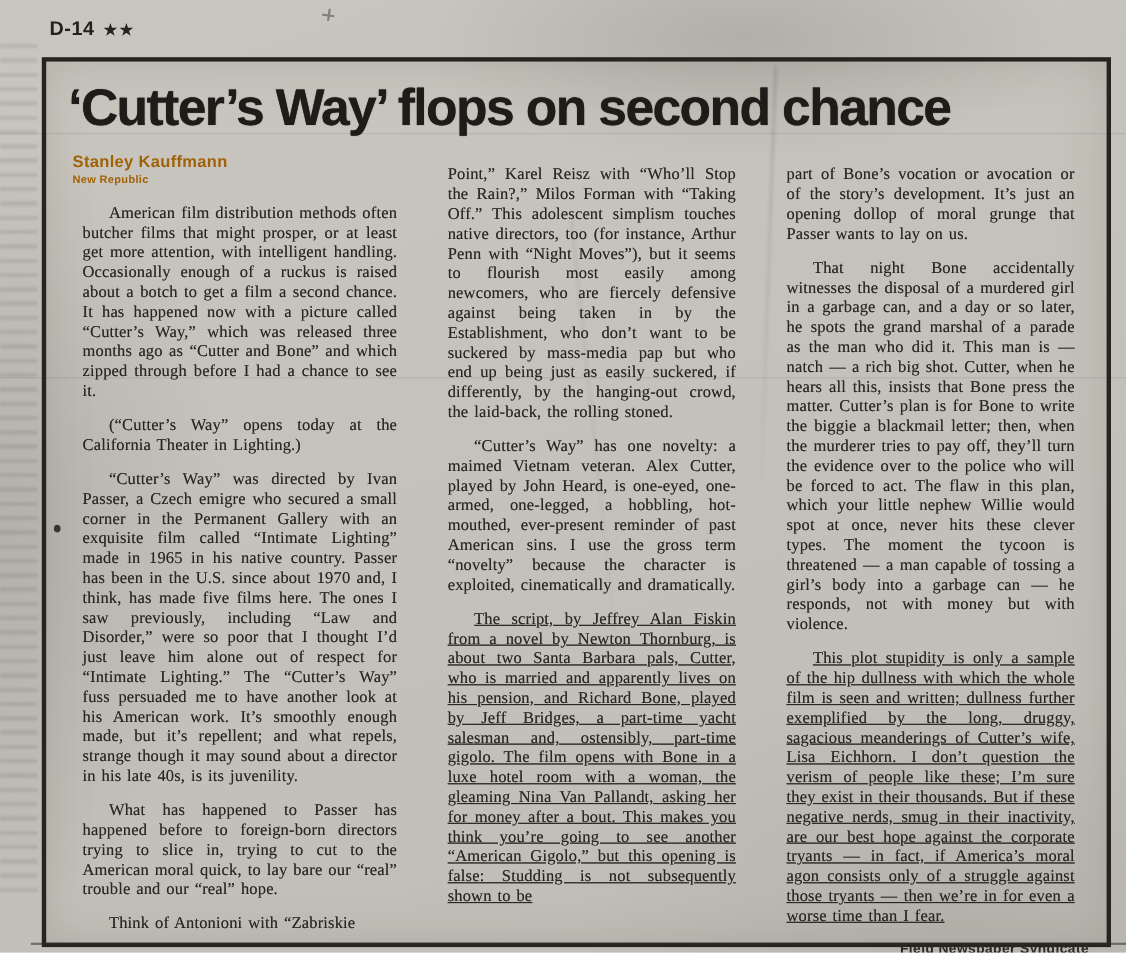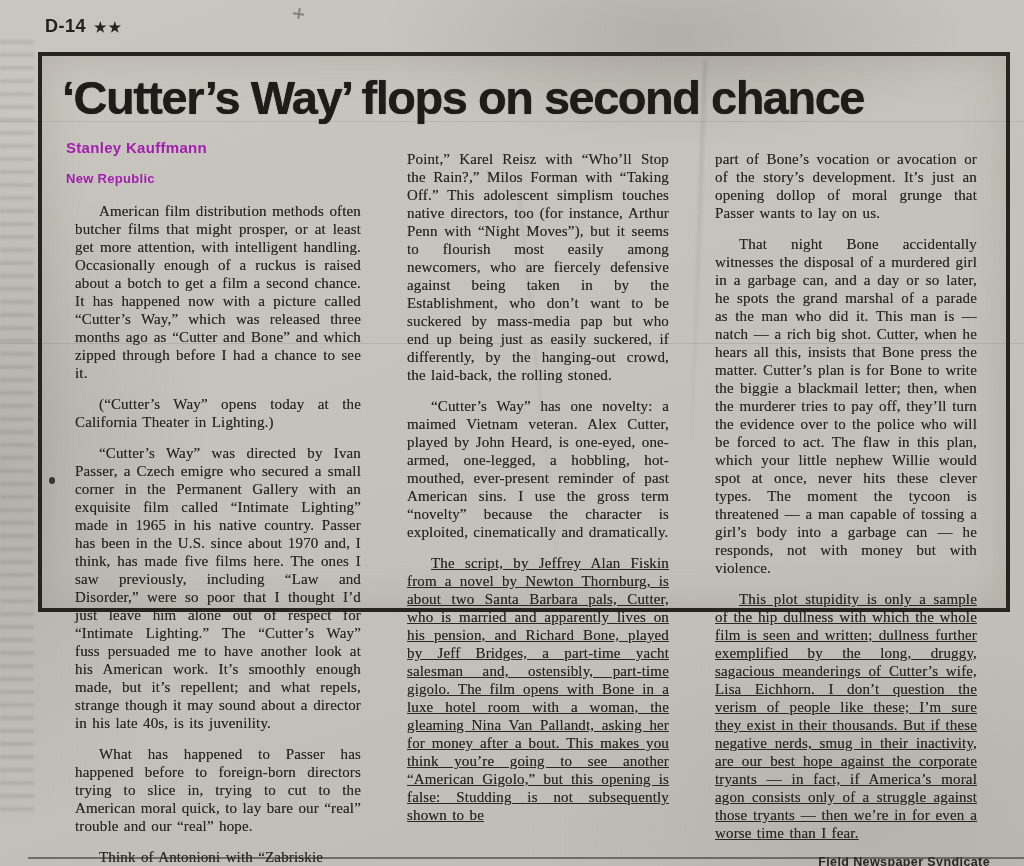--- a/index.html
+++ b/index.html
@@ -27,40 +27,40 @@
   .margin-speck{position:absolute;left:49px;top:477px;width:6px;height:7px;border-radius:50%;background:#33302c;}
 
   .masthead{
     position:absolute;left:45px;top:16px;
     font-family:"Liberation Sans",sans-serif;font-weight:bold;
     font-size:18px;color:#22211f;letter-spacing:.5px;text-align:center;
   }
   .masthead .stars{font-size:14px;margin-left:8px;letter-spacing:2px;color:#26241f;}
 
   .frame{
-    position:absolute;left:38px;top:52px;width:972px;height:560px;
+    position:absolute;left:38px;top:52px;width:972px;height:809px;
     border:4px solid #26241f;box-sizing:border-box;
     padding:10px 16px 6px 20px;
     box-shadow:inset 0 0 40px rgba(120,115,105,.25);
   }
   h1.headline{
     margin:4px 0 12px 0;white-space:nowrap;
     font-family:"Liberation Sans",sans-serif;font-weight:bold;
     font-size:47px;letter-spacing:-1.5px;color:#1d1c19;
     text-shadow:0 0 .8px rgba(20,18,16,.9);
   }
   .columns{display:flex;gap:20px;}
   .col{box-sizing:border-box;}
   .col1{width:312px;}
   .col2{width:288px;}
   .col3{width:288px;}
 
-  .byline{font-family:"Liberation Sans",sans-serif;font-weight:bold;color:#a21caf;margin:2px 0 16px 4px;}
+  .byline{font-family:"Liberation Sans",sans-serif;font-weight:bold;color:#a16207;margin:2px 0 16px 4px;}
   .byline .author{font-size:15px;letter-spacing:.3px;}
-  .byline .pub{font-size:13px;margin-top:15px;letter-spacing:.3px;}
+  .byline .pub{font-size:10px;margin-top:2px;letter-spacing:.3px;}
 
   .review-banner{margin:2px 0 12px 0;}
   .review-banner .rule-top{height:3px;background:#201f1c;margin-bottom:7px;}
   .review-banner .title{
     font-family:"Liberation Sans",sans-serif;font-weight:900;
     font-size:30px;letter-spacing:3px;color:#26241f;
     transform:scaleY(1.02);transform-origin:left top;
     text-shadow:0 0 1px rgba(25,23,20,.85);
   }
   .review-banner .rule-bottom{height:7px;background:#201f1c;margin-top:5px;}

